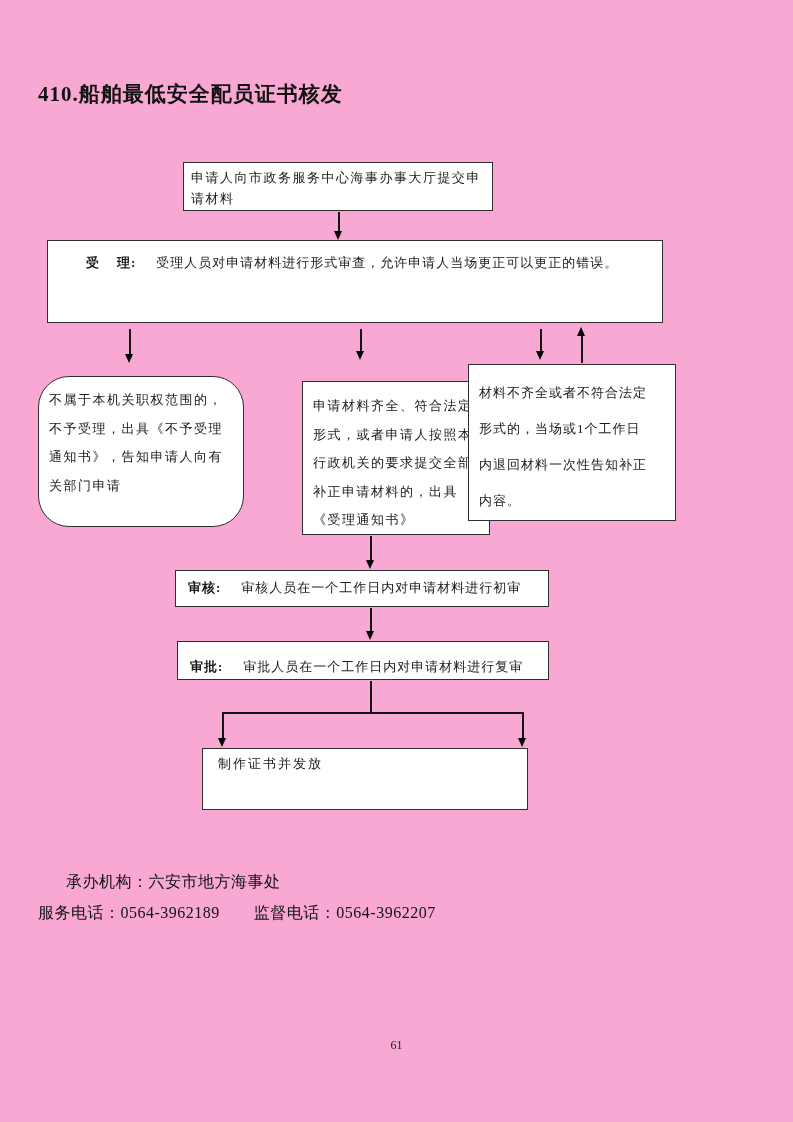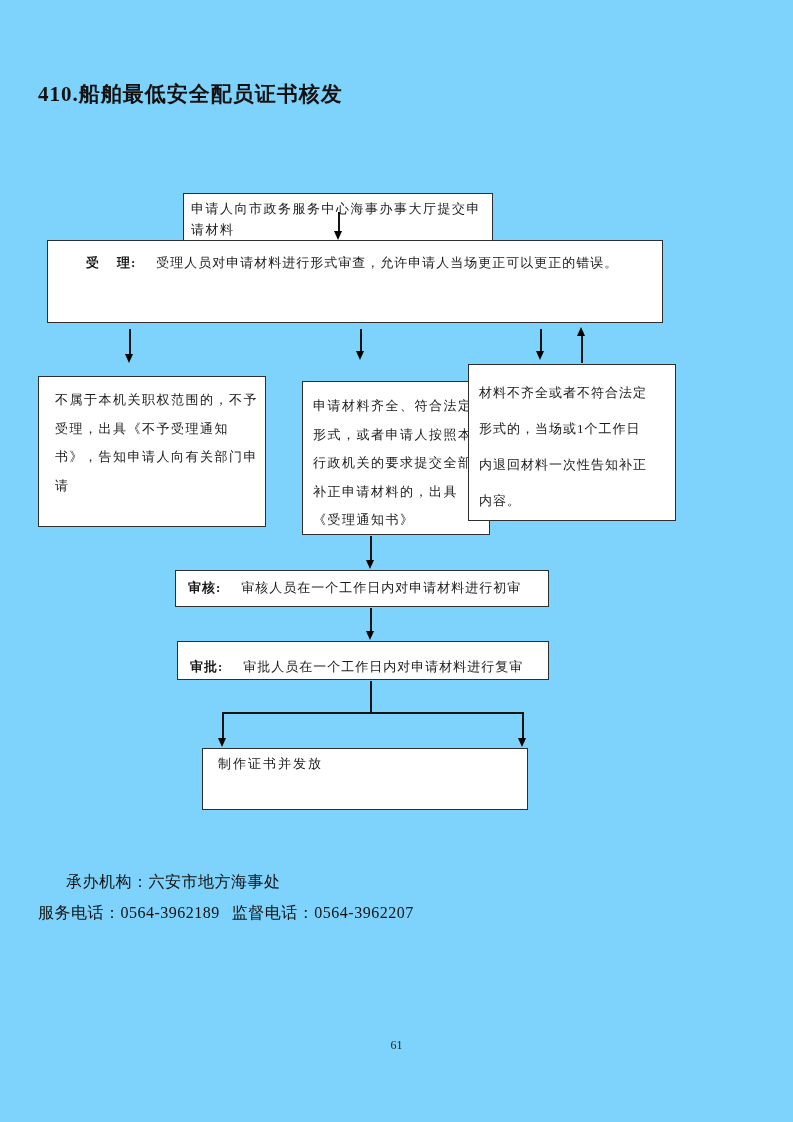--- a/index.html
+++ b/index.html
@@ -1,61 +1,61 @@
 <!DOCTYPE html>
 <html><head>
 <meta charset="utf-8">
 <style>
   html,body{margin:0;padding:0;background:#e8e8e8;}
   .page{
     position:relative;
     width:793px;height:1122px;
     margin:0 auto;
-    background:#7dd3fc;
+    background:#f9a8d4;
     font-family:"Liberation Serif","DejaVu Serif",serif;
     color:#111;
     overflow:hidden;
   }
   .doc-title{
     position:absolute;left:38px;top:80px;
     font-size:21px;font-weight:bold;letter-spacing:1px;
   }
   
   .fbox{
     position:absolute;
     border:1.5px solid #2e2e2e;
     box-sizing:border-box;
     background:#fff;
     font-size:13px;
     color:#1a1a1a;
   }
-  .box-start{left:183px;top:162px;width:310px;height:49px;padding:4px 7px;line-height:21px;letter-spacing:1.5px;margin-top:31px;}
+  .box-start{left:183px;top:162px;width:310px;height:49px;padding:4px 7px;line-height:21px;letter-spacing:1.5px;}
   .box-accept{left:47px;top:240px;width:616px;height:83px;padding:12px 10px 0 38px;line-height:20px;letter-spacing:1px;}
-  .box-reject{left:38px;top:376px;width:228px;height:151px;padding:9px 7px 0 16px;line-height:28.5px;letter-spacing:1.5px;}
+  .box-reject{left:38px;top:376px;width:206px;height:151px;padding:9px 7px 0 10px;line-height:28.5px;letter-spacing:1.5px;border-radius:31px;}
   .box-accepted{left:270px;top:381px;width:188px;height:154px;padding:10px 6px 0 10px;line-height:28.5px;letter-spacing:1.5px;margin-left:32px;}
   .box-incomplete{left:468px;top:364px;width:208px;height:157px;padding:10px 21px 0 10px;line-height:36px;letter-spacing:1px;}
   .box-review{left:175px;top:570px;width:374px;height:37px;padding:8px 0 0 12px;letter-spacing:1px;}
   .box-approve{left:177px;top:641px;width:372px;height:39px;padding:16px 0 0 12px;letter-spacing:1px;}
   .box-issue{left:202px;top:748px;width:326px;height:62px;padding:6px 0 0 15px;letter-spacing:2px;}
   .blabel{font-weight:bold;white-space:pre-wrap;}
   .btext{margin-left:20px;}
   
   .shaft{position:absolute;width:1.5px;background:#141414;}
   .hline{position:absolute;height:1.5px;background:#141414;}
   .head-down{position:absolute;width:0;height:0;
     border-left:4.5px solid transparent;border-right:4.5px solid transparent;
     border-top:9px solid #000;}
   .head-up{position:absolute;width:0;height:0;
     border-left:4.5px solid transparent;border-right:4.5px solid transparent;
     border-bottom:9px solid #000;}
   
   .footer-line{position:absolute;left:38px;font-size:16px;letter-spacing:0.5px;}
   .agency-line{top:872px;margin-left:28px;}
   .phone-line{top:903px;}
-  .phone-gap{margin-left:12px;}
+  .phone-gap{margin-left:34px;}
   .page-number{
     position:absolute;left:0;top:1038px;width:100%;
     text-align:center;font-size:12px;color:#222;
   }
 </style>
 </head>
 <body>
 
 <div class="page">
 

